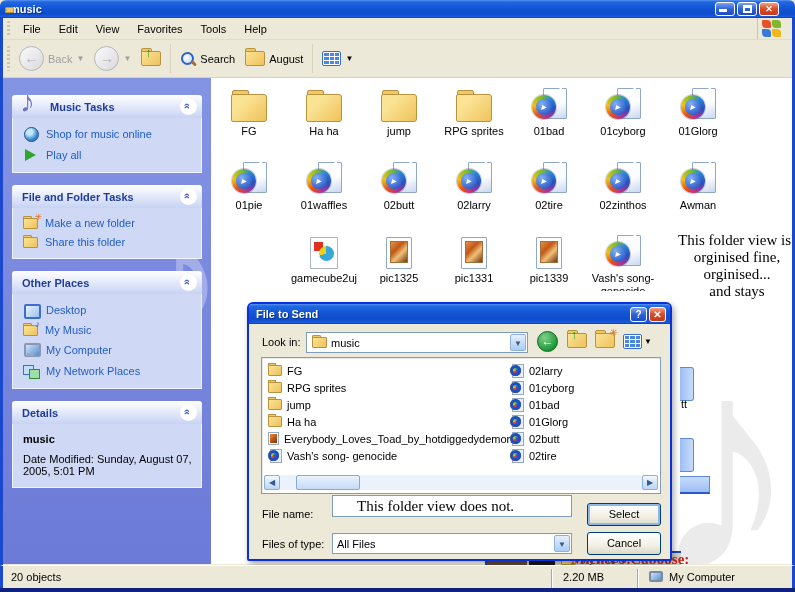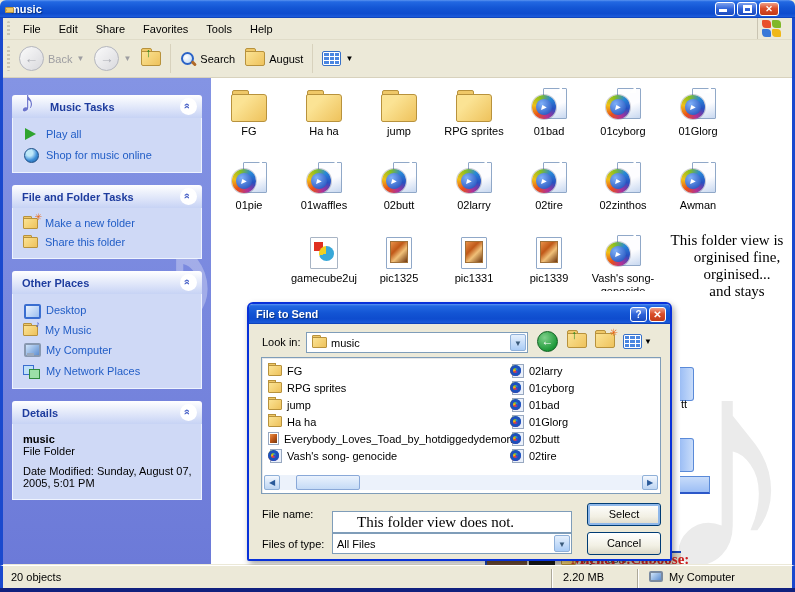--- a/index.html
+++ b/index.html
@@ -122,21 +122,21 @@
     background:linear-gradient(135deg,#E89048 0%,#C05818 35%,#F0C078 60%,#703810 100%); border:1px solid #A07038; }
 
   .ico-clip { width:28px; height:32px; }
   .ico-clip .pg { position:absolute; inset:0; background:#fff; border:1px solid #A8B4C4; border-radius:1px; }
   .ico-clip .sq { position:absolute; left:4px; top:5px; width:9px; height:9px; background:#E03020; }
   .ico-clip .pi { position:absolute; left:9px; top:9px; width:15px; height:15px; border-radius:50%;
     background:conic-gradient(#38A8D8 0 70%, #F0D020 70% 100%); }
 
   .annotation { position:absolute; left:452px; top:154px; width:128px; font-family:"Liberation Serif", serif;
     font-size:15px; line-height:17px; color:#000; }
-  .annotation .l1 { text-align:center; }
+  .annotation .l1 { text-align:right; }
   .annotation .lc { text-align:center; padding-left:20px; }
 
   
   .frag-right { position:absolute; z-index:9;margin-left:8px; }
   .frag-tab { width:14px; height:34px; background:linear-gradient(90deg,#9CBEF5,#C8DCFA); border:1px solid #5A8AD8; border-left:none; border-radius:0 3px 3px 0; }
   .frag-bar { width:30px; height:18px; background:linear-gradient(180deg,#C8DCFA,#9CBEF5); border:1px solid #5A8AD8; border-left:none; border-bottom:2px solid #2B57C8; }
   .frag-tt { color:#000; }
   .frag-strip { position:absolute; left:485px; top:551px; width:196px; height:14px; z-index:8;
     border-top:2px solid #1A46B8; border-left:2px solid #1A46B8; background:#D8D2C4; overflow:hidden; display:flex; align-items:center; }
   .frag-strip .dark1 { width:40px; height:14px; background:#6B4A34; }
@@ -224,21 +224,21 @@
       <span class="cap close">✕</span>
     </span>
   </div>
 
   <div class="frame">
 
     <div class="menubar">
       <span class="grip"></span>
       <span class="menu-item">File</span>
       <span class="menu-item">Edit</span>
-      <span class="menu-item">Share</span>
+      <span class="menu-item">View</span>
       <span class="menu-item">Favorites</span>
       <span class="menu-item">Tools</span>
       <span class="menu-item">Help</span>
       <span class="menu-right">
         <span class="menu-sep"></span>
         <span class="winlogo">
             <i class="q1"></i>
             <i class="q2"></i>
             <i class="q3"></i>
             <i class="q4"></i>
@@ -300,26 +300,26 @@
         <div class="panel">
           <span class="note-badge">♪</span>
           <div class="panel-hd music">
             <span class="t">Music Tasks</span>
             <span class="chev">
                 <span>»</span>
               </span>
           </div>
           <div class="panel-bd">
             <div class="side-item">
+              <span class="si si-globe"></span>
+              <span>Shop for music online</span>
+            </div>
+            <div class="side-item">
               <span class="si si-play"></span>
               <span>Play all</span>
-            </div>
-            <div class="side-item">
-              <span class="si si-globe"></span>
-              <span>Shop for music online</span>
             </div>
           </div>
         </div>
 
         <div class="panel">
           <div class="panel-hd">
             <span class="t">File and Folder Tasks</span>
             <span class="chev">
                 <span>»</span>
               </span>
@@ -369,21 +369,20 @@
 
         <div class="panel">
           <div class="panel-hd">
             <span class="t">Details</span>
             <span class="chev">
                 <span>»</span>
               </span>
           </div>
           <div class="panel-bd details-bd">
             <div class="nm">music</div>
-            <div>File Folder</div>
             <div class="md">Date Modified: Sunday, August 07, 2005, 5:01 PM</div>
           </div>
         </div>
       </div>
 
       <div class="content">
         <span class="watermark">♪</span>
 
         <div class="file-item" style="left:2px;top:8px">
           <span class="ic">
@@ -653,21 +652,21 @@
         <div class="hscroll">
           <span class="sc-btn">◀</span>
           <span class="sc-track">
               <span class="sc-thumb"></span>
             </span>
           <span class="sc-btn">▶</span>
         </div>
       </div>
 
       <span class="lbl11" style="left:13px;top:184px">File name:</span>
-      <input class="fn-input" style="left: 83px; top: 187px; width: 240px; padding-left: 24px;" value="This folder view does not.">
+      <input class="fn-input" style="left: 83px; top: 171px; width: 240px; padding-left: 24px;" value="This folder view does not.">
       <span class="xp-btn default" style="left:338px;top:179px">Select</span>
 
       <span class="lbl11" style="left:13px;top:214px">Files of type:</span>
       <div class="combo" style="left:83px;top:209px;width:240px">
         <span class="cv">All Files</span>
         <span class="drop">▼</span>
       </div>
       <span class="xp-btn" style="left:338px;top:208px">Cancel</span>
     </div>
   </div>

